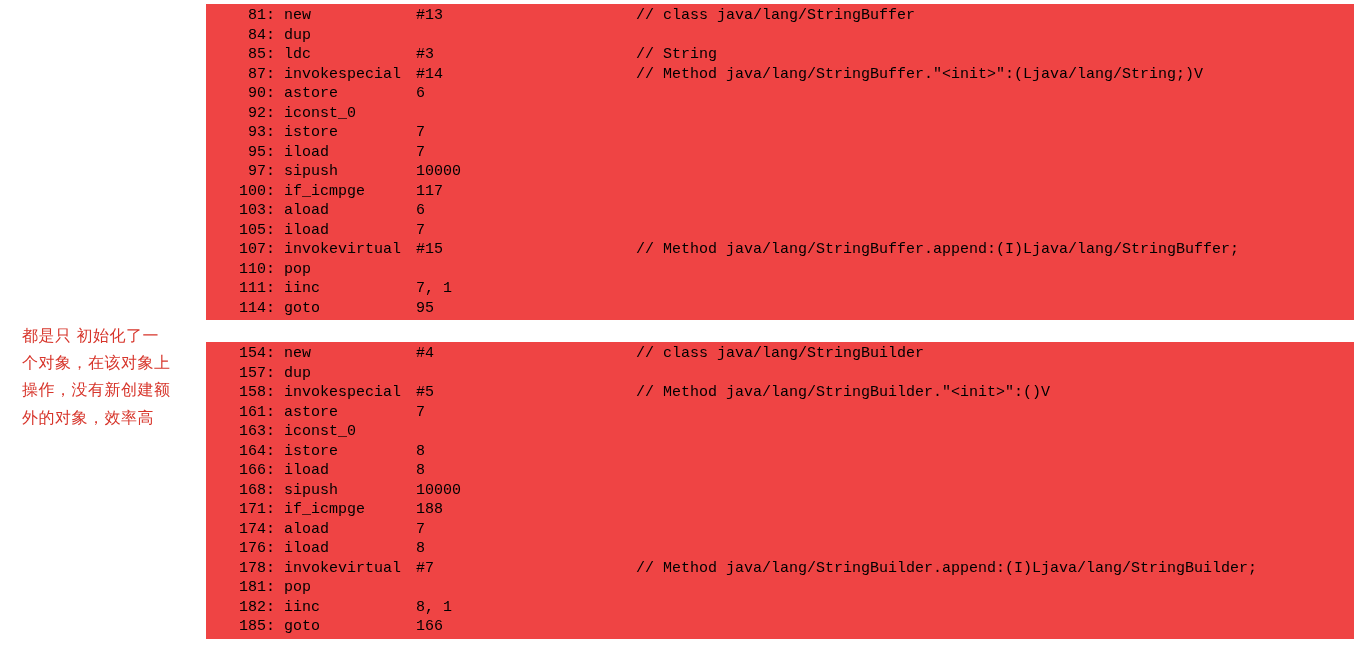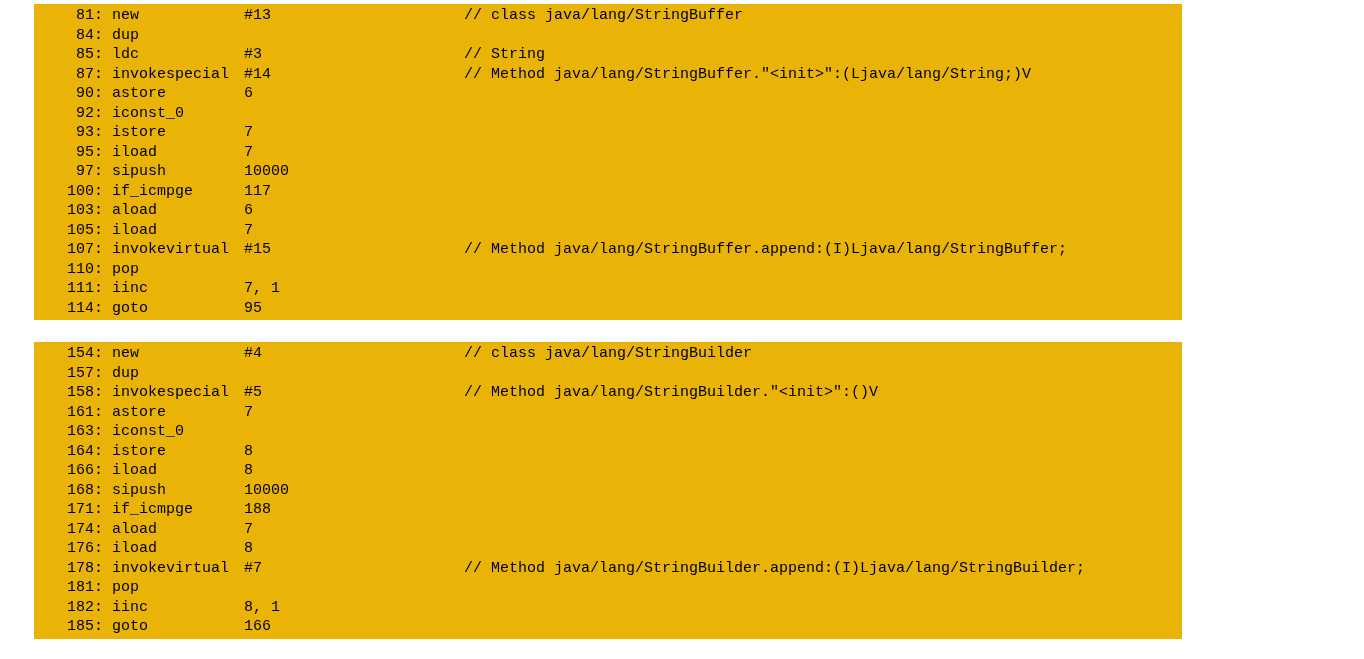--- a/index.html
+++ b/index.html
@@ -33,21 +33,21 @@
     }
     .code-column {
       flex: 1;
       display: flex;
       flex-direction: column;
       gap: 22px;
       padding-left: 34px;
       padding-top: 4px;
     }
     .code-block {
-      background: #eab308;
+      background: #ef4444;
       color: #000000;
       white-space: pre;
       padding: 2px 0 2px 18px;
       width: 1148px;
     }
     .code-line {
       display: block;
     }
     .offset {
       display: inline-block;
@@ -63,17 +63,18 @@
       width: 220px;
     }
     .cmt {
       color: #000;
     }
   </style>
 </head>
 <body>
 
 <div class="layout">
+  <div class="annotation">都是只 初始化了一个对象，在该对象上操作，没有新创建额外的对象，效率高</div>
   <div class="code-column">
     <div class="code-block" id="block-0"><span class="code-line"><span class="offset">81</span>: <span class="op">new</span><span class="arg">#13</span><span class="cmt">// class java/lang/StringBuffer</span></span><span class="code-line"><span class="offset">84</span>: <span class="op">dup</span><span class="arg"></span></span><span class="code-line"><span class="offset">85</span>: <span class="op">ldc</span><span class="arg">#3</span><span class="cmt">// String</span></span><span class="code-line"><span class="offset">87</span>: <span class="op">invokespecial</span><span class="arg">#14</span><span class="cmt">// Method java/lang/StringBuffer."&lt;init&gt;":(Ljava/lang/String;)V</span></span><span class="code-line"><span class="offset">90</span>: <span class="op">astore</span><span class="arg">6</span></span><span class="code-line"><span class="offset">92</span>: <span class="op">iconst_0</span><span class="arg"></span></span><span class="code-line"><span class="offset">93</span>: <span class="op">istore</span><span class="arg">7</span></span><span class="code-line"><span class="offset">95</span>: <span class="op">iload</span><span class="arg">7</span></span><span class="code-line"><span class="offset">97</span>: <span class="op">sipush</span><span class="arg">10000</span></span><span class="code-line"><span class="offset">100</span>: <span class="op">if_icmpge</span><span class="arg">117</span></span><span class="code-line"><span class="offset">103</span>: <span class="op">aload</span><span class="arg">6</span></span><span class="code-line"><span class="offset">105</span>: <span class="op">iload</span><span class="arg">7</span></span><span class="code-line"><span class="offset">107</span>: <span class="op">invokevirtual</span><span class="arg">#15</span><span class="cmt">// Method java/lang/StringBuffer.append:(I)Ljava/lang/StringBuffer;</span></span><span class="code-line"><span class="offset">110</span>: <span class="op">pop</span><span class="arg"></span></span><span class="code-line"><span class="offset">111</span>: <span class="op">iinc</span><span class="arg">7, 1</span></span><span class="code-line"><span class="offset">114</span>: <span class="op">goto</span><span class="arg">95</span></span></div>
     <div class="code-block" id="block-1"><span class="code-line"><span class="offset">154</span>: <span class="op">new</span><span class="arg">#4</span><span class="cmt">// class java/lang/StringBuilder</span></span><span class="code-line"><span class="offset">157</span>: <span class="op">dup</span><span class="arg"></span></span><span class="code-line"><span class="offset">158</span>: <span class="op">invokespecial</span><span class="arg">#5</span><span class="cmt">// Method java/lang/StringBuilder."&lt;init&gt;":()V</span></span><span class="code-line"><span class="offset">161</span>: <span class="op">astore</span><span class="arg">7</span></span><span class="code-line"><span class="offset">163</span>: <span class="op">iconst_0</span><span class="arg"></span></span><span class="code-line"><span class="offset">164</span>: <span class="op">istore</span><span class="arg">8</span></span><span class="code-line"><span class="offset">166</span>: <span class="op">iload</span><span class="arg">8</span></span><span class="code-line"><span class="offset">168</span>: <span class="op">sipush</span><span class="arg">10000</span></span><span class="code-line"><span class="offset">171</span>: <span class="op">if_icmpge</span><span class="arg">188</span></span><span class="code-line"><span class="offset">174</span>: <span class="op">aload</span><span class="arg">7</span></span><span class="code-line"><span class="offset">176</span>: <span class="op">iload</span><span class="arg">8</span></span><span class="code-line"><span class="offset">178</span>: <span class="op">invokevirtual</span><span class="arg">#7</span><span class="cmt">// Method java/lang/StringBuilder.append:(I)Ljava/lang/StringBuilder;</span></span><span class="code-line"><span class="offset">181</span>: <span class="op">pop</span><span class="arg"></span></span><span class="code-line"><span class="offset">182</span>: <span class="op">iinc</span><span class="arg">8, 1</span></span><span class="code-line"><span class="offset">185</span>: <span class="op">goto</span><span class="arg">166</span></span></div>
   </div>
 </div>
 
 </body></html>

